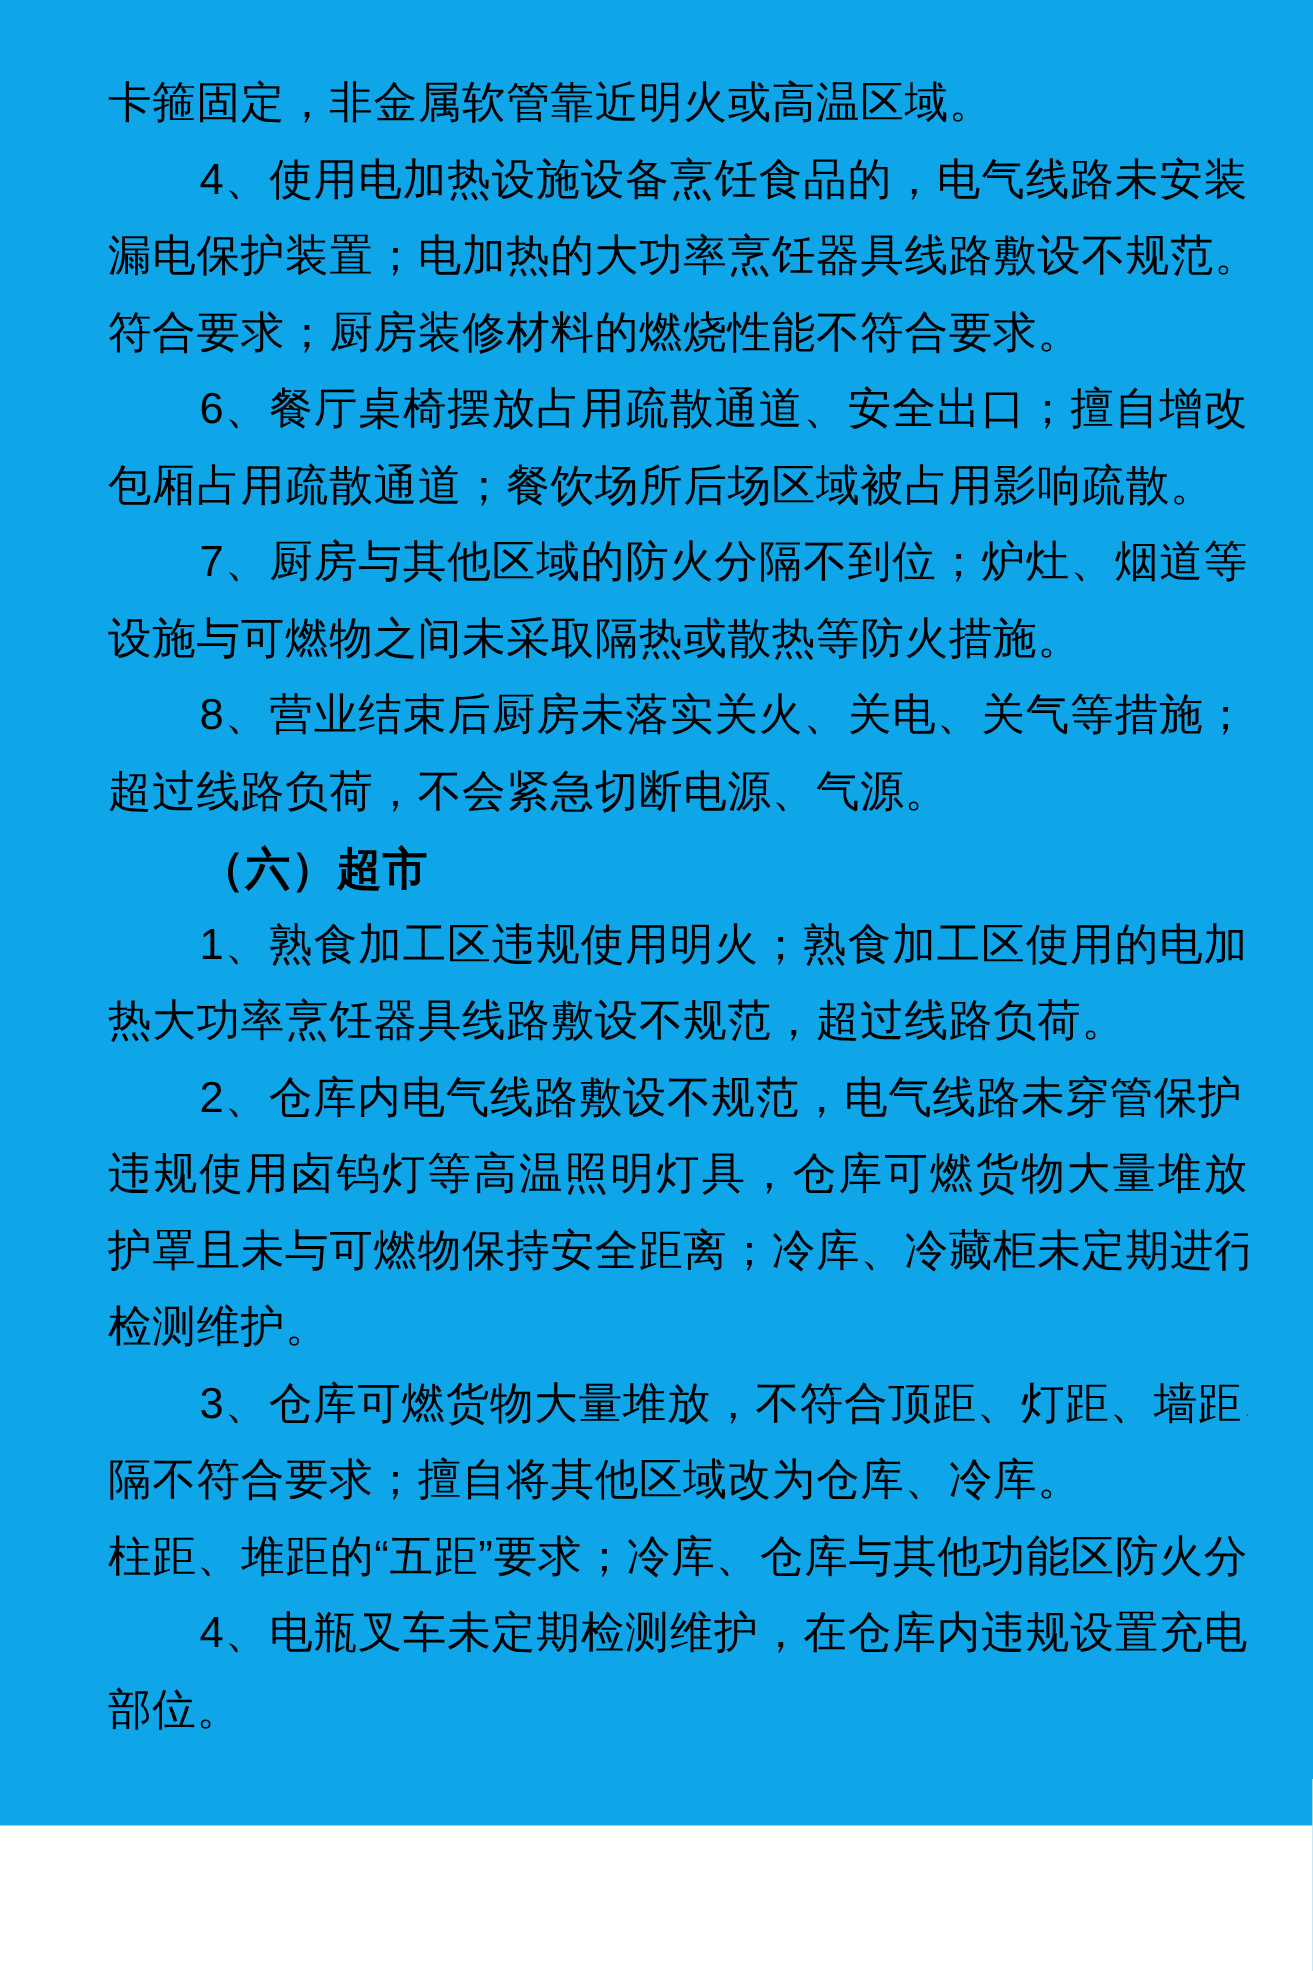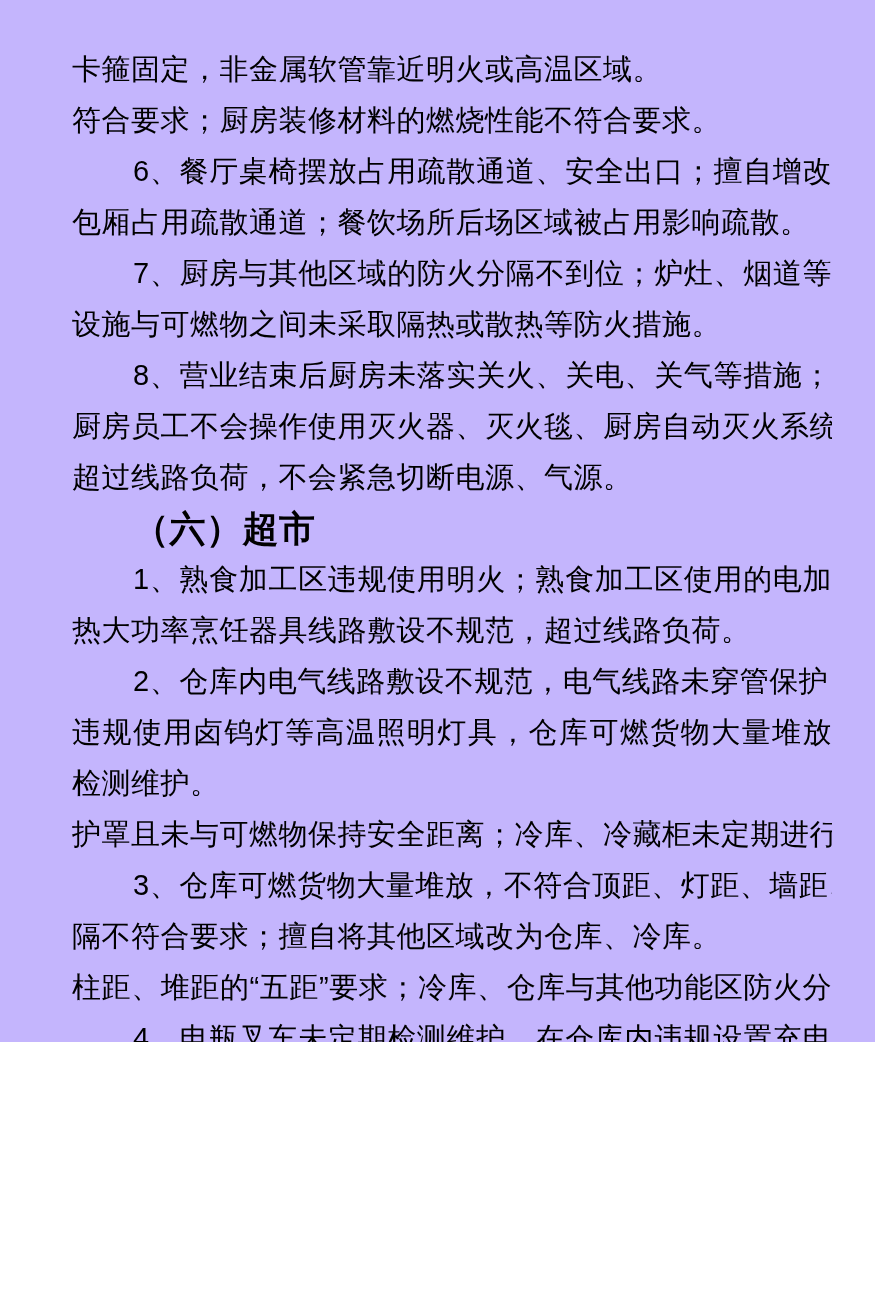--- a/index.html
+++ b/index.html
@@ -4,22 +4,22 @@
 <style>
   * { margin: 0; padding: 0; box-sizing: border-box; }
   html, body {
     width: 875px;
     height: 1314px;
     background: #ffffff;
   }
   .page {
     position: relative;
     width: 875px;
-    height: 1042px;
-    background: #c4b5fd;
+    height: 1217px;
+    background: #0ea5e9;
     color: #000000;
     font-family: "Liberation Sans", "DejaVu Sans", sans-serif;
     padding: 44px 58px 0 72px;
     overflow: hidden;
   }
   .textblock {
     width: 760px;
   }
   .line {
     height: 51px;
@@ -36,43 +36,44 @@
     text-align-last: justify;
     text-justify: inter-character;
   }
   
   .line.indent {
     text-indent: 61px;
   }
   
   .line.heading {
     font-weight: 700;
-    font-size: 36px;
+    font-size: 30px;
   }
 </style>
 </head>
 <body>
 
 <div class="page">
   <div class="textblock">
     <div class="line">卡箍固定，非金属软管靠近明火或高温区域。</div>
+    <div class="line fill indent">4、使用电加热设施设备烹饪食品的，电气线路未安装</div>
+    <div class="line">漏电保护装置；电加热的大功率烹饪器具线路敷设不规范。</div>
     <div class="line">符合要求；厨房装修材料的燃烧性能不符合要求。</div>
     <div class="line fill indent">6、餐厅桌椅摆放占用疏散通道、安全出口；擅自增改</div>
     <div class="line">包厢占用疏散通道；餐饮场所后场区域被占用影响疏散。</div>
     <div class="line fill indent">7、厨房与其他区域的防火分隔不到位；炉灶、烟道等</div>
     <div class="line">设施与可燃物之间未采取隔热或散热等防火措施。</div>
     <div class="line fill indent">8、营业结束后厨房未落实关火、关电、关气等措施；</div>
-    <div class="line fill">厨房员工不会操作使用灭火器、灭火毯、厨房自动灭火系统</div>
     <div class="line">超过线路负荷，不会紧急切断电源、气源。</div>
     <div class="line heading indent">（六）超市</div>
     <div class="line fill indent">1、熟食加工区违规使用明火；熟食加工区使用的电加</div>
     <div class="line">热大功率烹饪器具线路敷设不规范，超过线路负荷。</div>
     <div class="line fill indent">2、仓库内电气线路敷设不规范，电气线路未穿管保护，</div>
     <div class="line fill">违规使用卤钨灯等高温照明灯具，仓库可燃货物大量堆放</div>
+    <div class="line fill">护罩且未与可燃物保持安全距离；冷库、冷藏柜未定期进行</div>
     <div class="line">检测维护。</div>
-    <div class="line fill">护罩且未与可燃物保持安全距离；冷库、冷藏柜未定期进行</div>
     <div class="line fill indent">3、仓库可燃货物大量堆放，不符合顶距、灯距、墙距、</div>
     <div class="line">隔不符合要求；擅自将其他区域改为仓库、冷库。</div>
     <div class="line fill">柱距、堆距的“五距”要求；冷库、仓库与其他功能区防火分</div>
     <div class="line fill indent">4、电瓶叉车未定期检测维护，在仓库内违规设置充电</div>
     <div class="line">部位。</div>
   </div>
 </div>
 
 </body></html>

